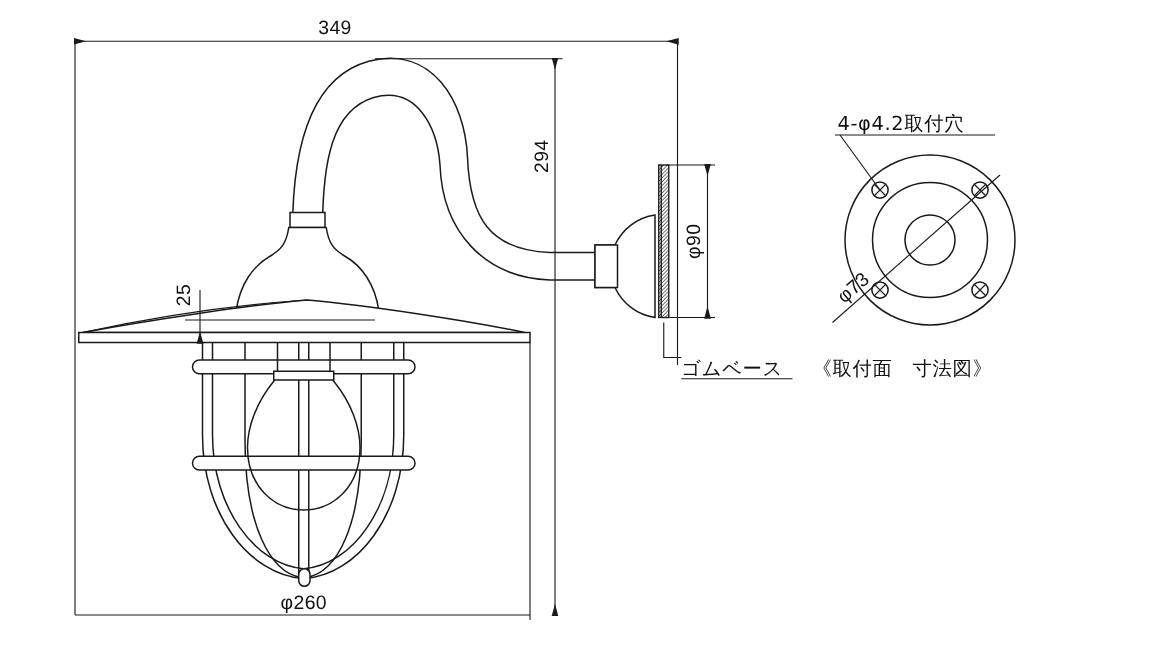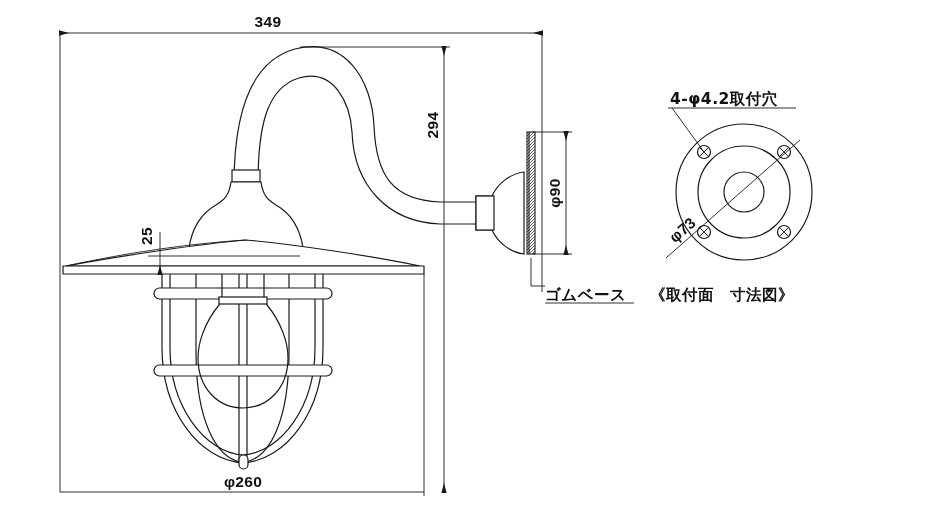--- a/index.html
+++ b/index.html
@@ -1,18 +1,18 @@
 <!DOCTYPE html>
 <html><head>
 <meta charset="utf-8">
 <style>
   html,body{margin:0;padding:0;background:#ffffff;}
   body{width:935px;height:531px;overflow:hidden;
        font-family:"Liberation Sans","DejaVu Sans",sans-serif;}
-  #sheet{position:relative;width:935px;height:531px;background:#fff;font-weight:bold;}
+  #sheet{position:relative;width:935px;height:531px;background:#fff;}
   svg{display:block;}
   .ln{stroke:#1a1a1a;fill:none;stroke-width:1.1;}
   .thin{stroke:#1a1a1a;fill:none;stroke-width:0.9;}
   .dim{stroke:#1a1a1a;fill:none;stroke-width:0.9;}
   .part{stroke:#1a1a1a;fill:#ffffff;stroke-width:1.2;}
   .partNF{stroke:#1a1a1a;fill:none;stroke-width:1.2;}
   .hatch{stroke:#1a1a1a;stroke-width:0.7;}
   text{fill:#111111;font-family:"Liberation Sans","DejaVu Sans",sans-serif;}
   .dimtxt{font-size:15.5px;letter-spacing:0.3px;}
   .jp{font-size:15.5px;font-family:"DejaVu Sans",sans-serif;letter-spacing:0.5px;}

